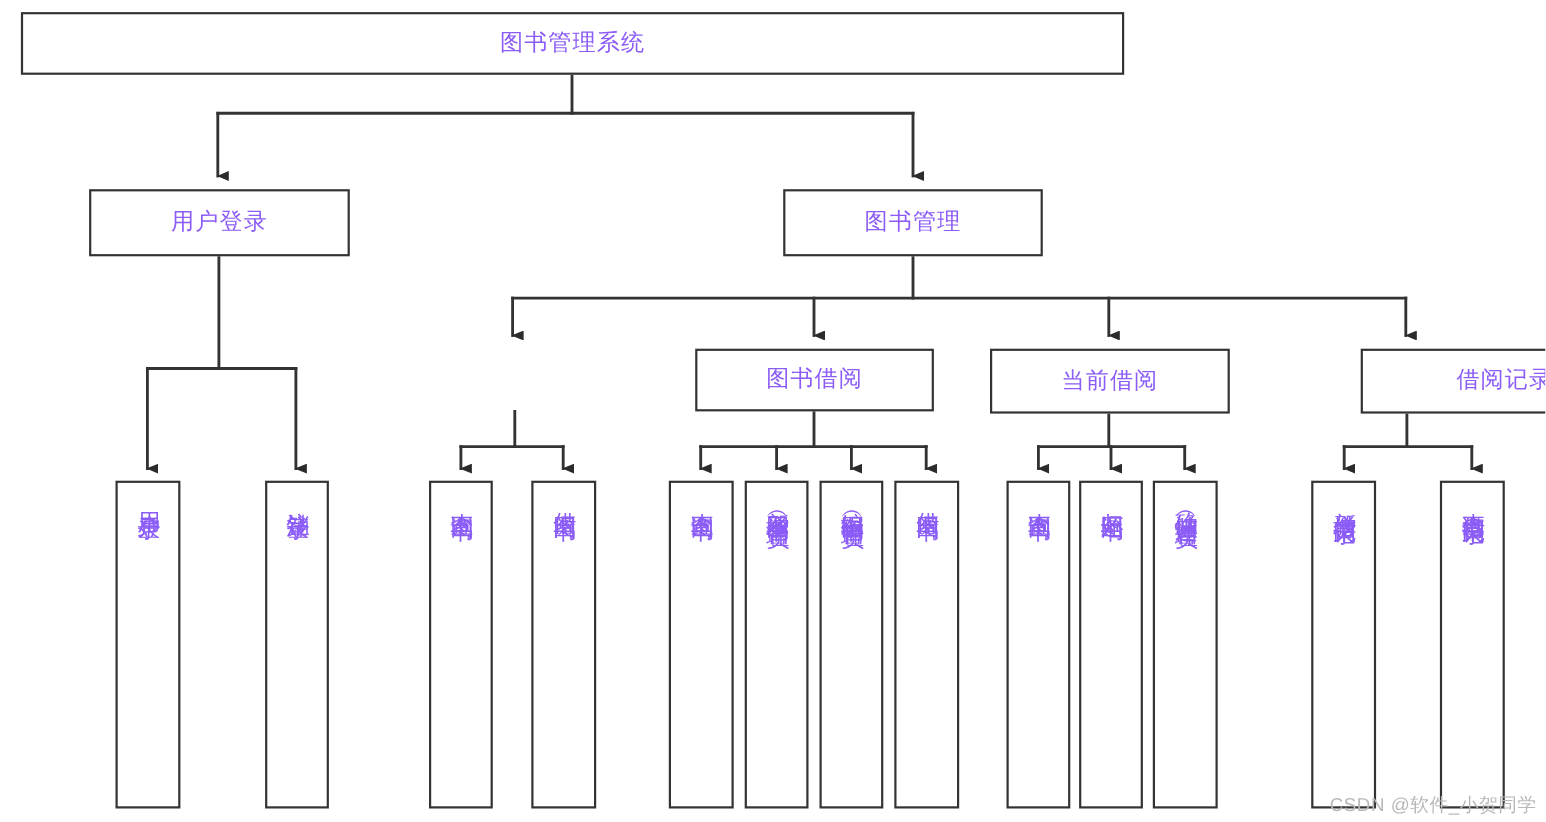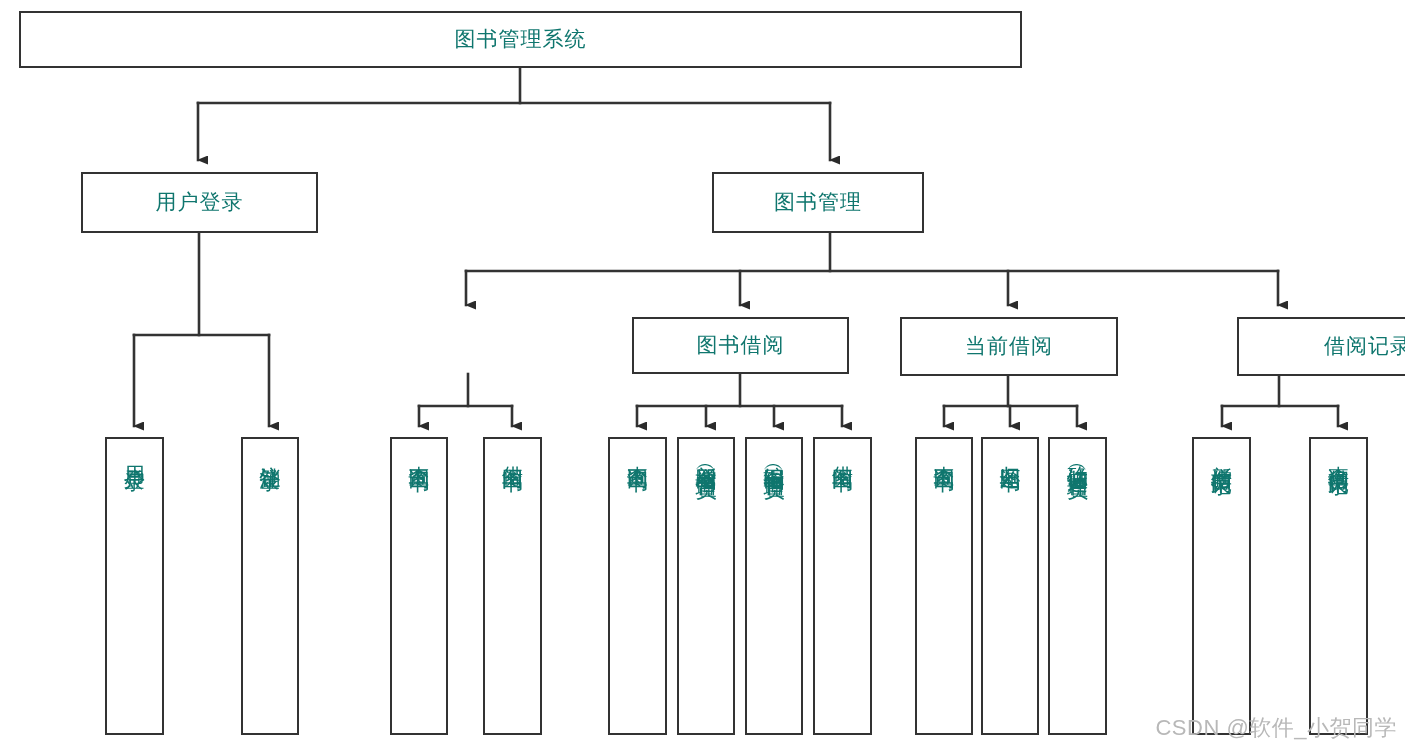--- a/index.html
+++ b/index.html
@@ -27,42 +27,42 @@
     background:#ffffff;
     border:2px solid #333333;
     display:flex;
     align-items:center;
     justify-content:center;
     text-align:center;
   }
   .node .lbl{
     font-size:21px;
     line-height:1.25;
-    color:#0f766e;
+    color:#8b5cf6;
     letter-spacing:1px;
     white-space:nowrap;
   }
   .node.vert{
     align-items:flex-start;
     padding-top:10px;
   }
   .node.vert .lbl{
     writing-mode:vertical-rl;
     text-orientation:upright;
     font-size:21px;
     line-height:1.05;
     letter-spacing:2px;
     white-space:normal;
     max-height:100%;
   }
   .watermark{
     position:absolute;
     right:8px;
     bottom:4px;
-    font-size:22px;
+    font-size:17px;
     color:#b8b8b8;
     letter-spacing:0.5px;
     white-space:nowrap;
   }
 </style>
 </head>
 <body>
 
 <div id="canvas">
 
@@ -118,21 +118,21 @@
   </svg>
 
   <div class="node" style="left:19px; top:11px; width:1003px; height:57px;">
     <span class="lbl">图书管理系统</span>
   </div>
 
   <div class="node" style="left:81px; top:172px; width:237px; height:61px;">
     <span class="lbl">用户登录</span>
   </div>
 
-  <div class="node" style="left:712px; top:172px; width:212px; height:61px;">
+  <div class="node" style="left:712px; top:172px; width:236px; height:61px;">
     <span class="lbl">图书管理</span>
   </div>
 
 
   <div class="node" style="left:632px; top:317px; width:217px; height:57px;">
     <span class="lbl">图书借阅</span>
   </div>
 
   <div class="node" style="left:900px; top:317px; width:218px; height:59px;font-family:Liberation Serif, serif;">
     <span class="lbl">当前借阅</span>

